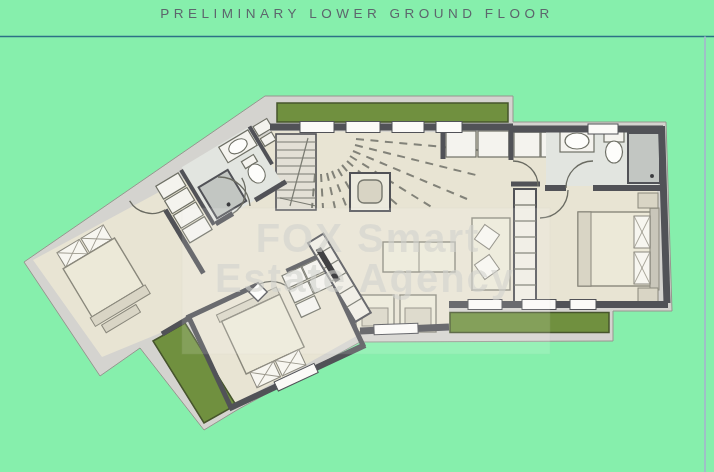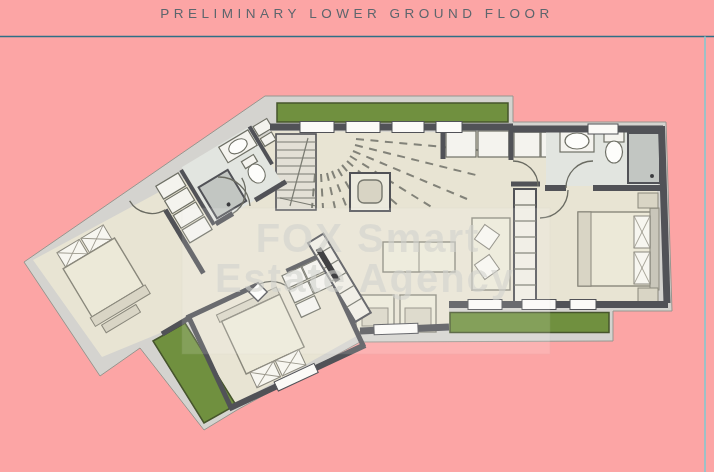--- a/index.html
+++ b/index.html
@@ -3,21 +3,21 @@
 <meta charset="utf-8">
 <style>
   :root{
     --frame-top:#2d7086; --frame-right:#9ec0c6; --title-text:#5d666d;
     --wall-band:#d4d3cf; --wall-line:#515257; --floor:#e8e4d3;
     --bath-floor:#e2e5e0; --planter-green:#70903f; --planter-border:#46552c;
     --fixture-white:#f4f3ee; --furniture-tan:#ece9d8; --shower-gray:#c2c6c2;
     --tv-black:#222224; --watermark-gray:#d2d3ce;
   }
   html,body{margin:0;padding:0;background:#fff;}
-  .page{position:relative;width:714px;height:472px;background:#fca5a5;overflow:hidden;
+  .page{position:relative;width:714px;height:472px;background:#86efac;overflow:hidden;
         font-family:"Liberation Sans", sans-serif;}
   .title{position:absolute;top:6px;left:0;width:100%;text-align:center;
          font-size:13.5px;font-weight:500;letter-spacing:4.5px;color:var(--title-text);}
   svg{position:absolute;top:0;left:0;}
   .frame-top{stroke:var(--frame-top);stroke-width:1.6;}
   .frame-right{stroke:var(--frame-right);stroke-width:2;}
   .sil{fill:var(--wall-band);stroke:#97968f;stroke-width:1;}
   .flr{fill:var(--floor);}
   .bathflr{fill:var(--bath-floor);}
   .planter{fill:var(--planter-green);stroke:var(--planter-border);stroke-width:1.5;}

